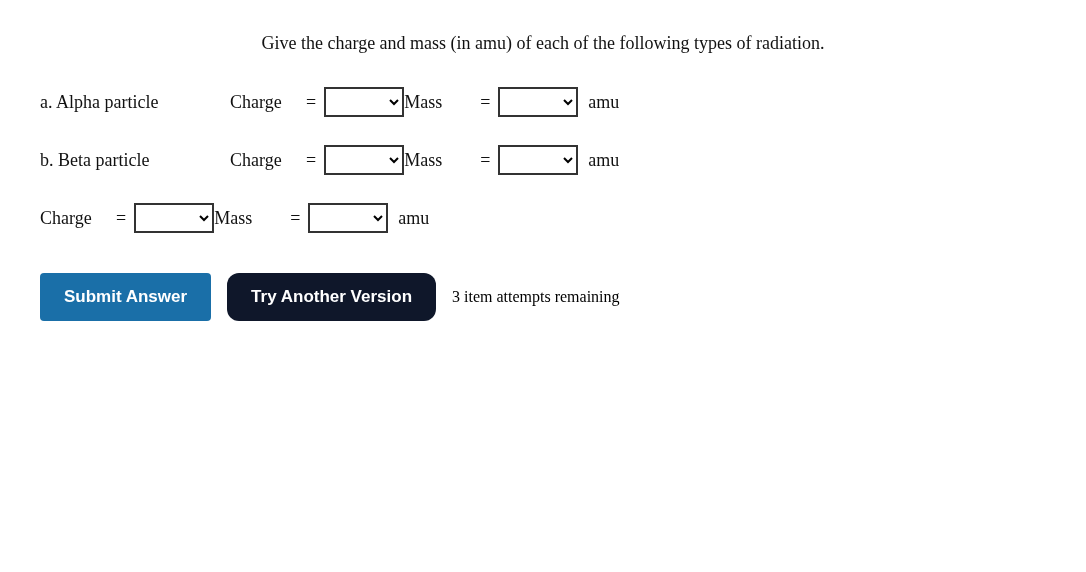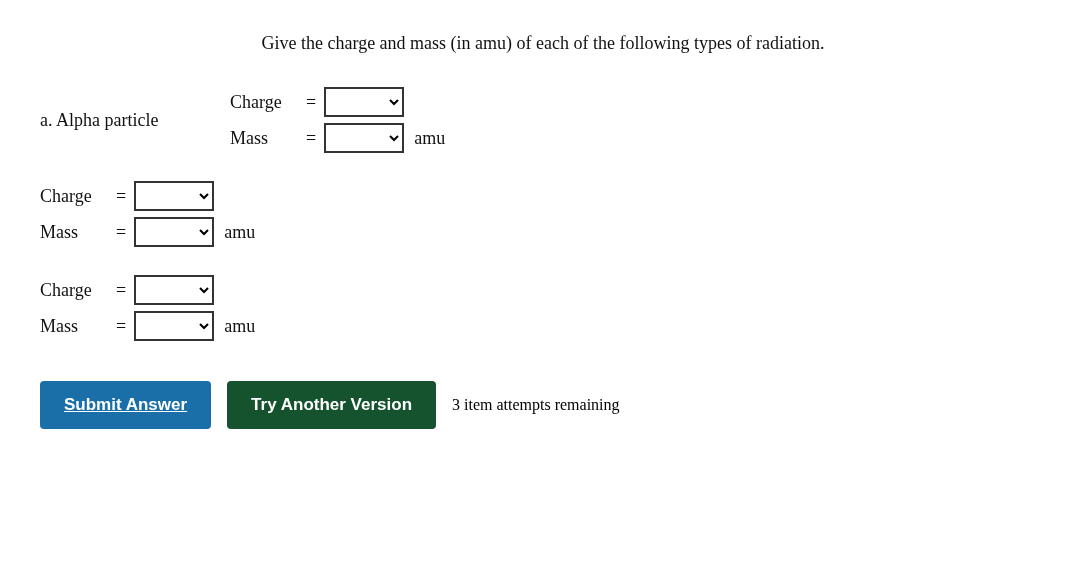--- a/index.html
+++ b/index.html
@@ -29,22 +29,21 @@
       gap: 30px;
     }
     .radiation-label {
       font-size: 18px;
       width: 160px;
       text-align: left;
       flex-shrink: 0;
     }
     .fields-group {
       display: flex;
-      flex-direction: column;
-      gap: 6px;
+      flex-direction: row;
     }
     .field-row {
       display: flex;
       align-items: center;
       gap: 6px;
       font-size: 18px;
     }
     .field-label {
       font-size: 18px;
       min-width: 70px;
@@ -76,31 +75,30 @@
     .btn-submit {
       background: #1a6fa8;
       color: #fff;
       font-size: 17px;
       font-weight: bold;
       border: none;
       padding: 14px 24px;
       cursor: pointer;
       border-radius: 4px;
       min-width: 160px;
-      text-decoration: underline;
     }
     .btn-try {
-      background: #14532d;
+      background: #0f172a;
       color: #fff;
       font-size: 17px;
       font-weight: bold;
       border: none;
       padding: 14px 24px;
       cursor: pointer;
-      border-radius: 4px;
+      border-radius: 12px;
       min-width: 200px;
     }
     .attempts-text {
       font-size: 16px;
       color: #000000;
     }
   </style>
 </head>
 <body>
 
@@ -132,20 +130,21 @@
           <option value="1">1</option>
           <option value="2">2</option>
           <option value="4">4</option>
         </select>
         <span class="amu-label">amu</span>
       </div>
     </div>
   </div>
 
   <div class="radiation-row">
+    <div class="radiation-label">b. Beta particle</div>
     <div class="fields-group">
       <div class="field-row">
         <span class="field-label">Charge</span>
         <span class="equals">=</span>
         <select class="answer-select">
           <option value=""></option>
           <option value="-2">-2</option>
           <option value="-1">-1</option>
           <option value="0">0</option>
           <option value="+1">+1</option>

